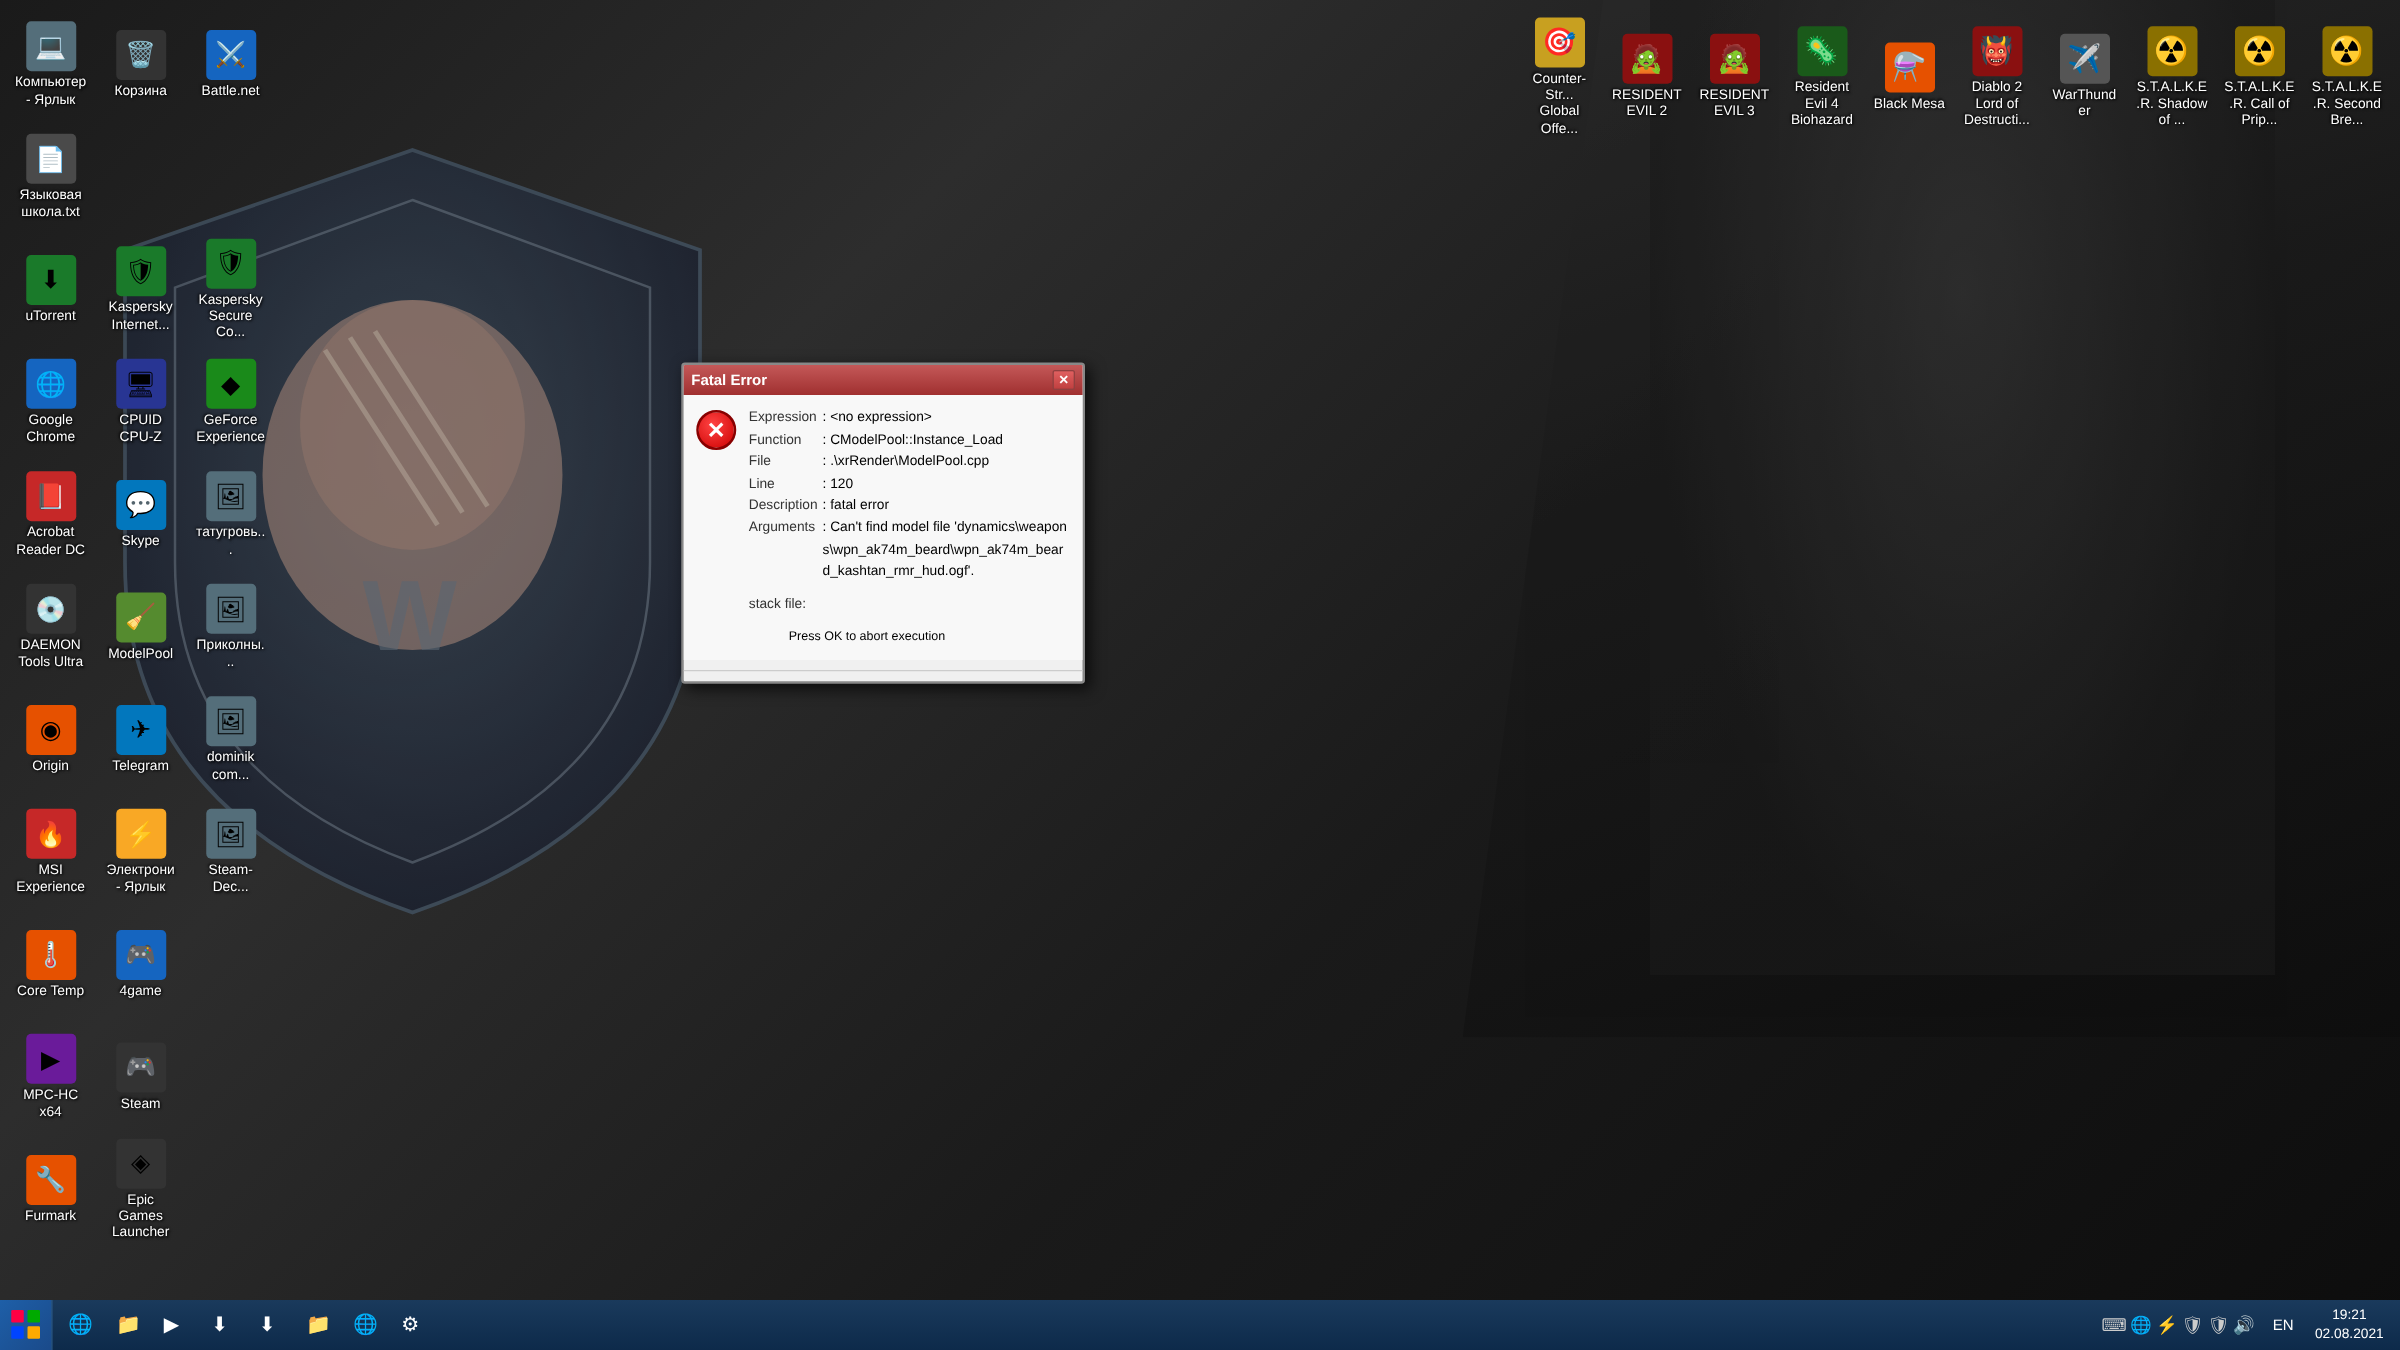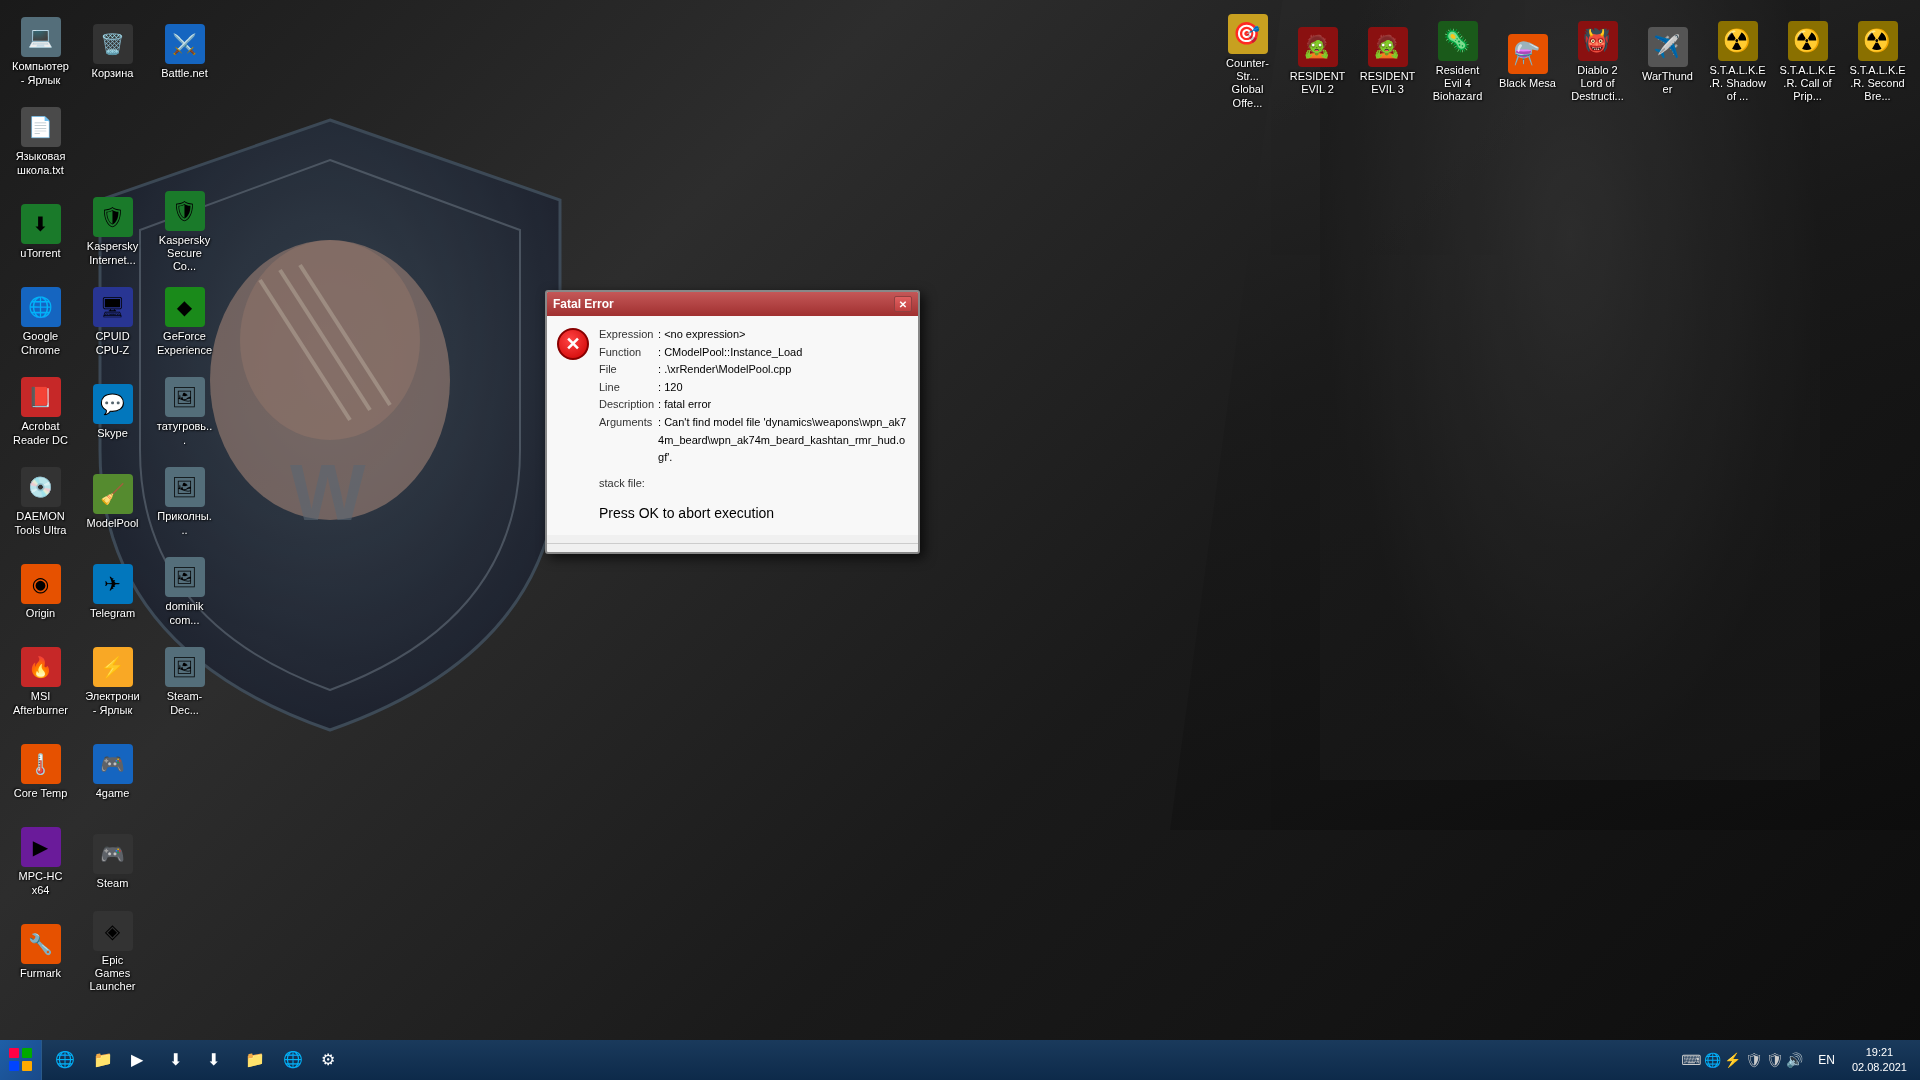--- a/index.html
+++ b/index.html
@@ -164,21 +164,21 @@
     .dialog-overlay {
       position: absolute;
       inset: 0;
       z-index: 50;
     }
 
     .fatal-dialog {
       position: absolute;
       top: 290px;
       left: 545px;
-      width: 375px;
+      width: 323px;
       background: #f0f0f0;
       border: 2px solid #888;
       border-radius: 3px;
       box-shadow: 4px 4px 12px rgba(0,0,0,0.7);
       z-index: 51;
     }
 
     .dialog-titlebar {
       background: linear-gradient(to bottom, #c45858, #a03030);
       padding: 4px 6px;
@@ -263,22 +263,23 @@
     }
 
     .stack-trace {
       margin-top: 8px;
       font-size: 11px;
       color: #333;
     }
 
     .press-ok-text {
       margin-top: 10px;
-      font-size: 14px;
+      font-size: 10px;
       color: #000;
+      margin-left: 32px;
     }
 
     .dialog-separator {
       height: 1px;
       background: #ccc;
       margin: 8px 0;
     }
 
     .dialog-footer {
       padding: 6px 10px 10px;
@@ -551,21 +552,21 @@
       <div class="icon-img ic-grey">
           <span style="font-size:20px;">🖼</span>
         </div>
       <span class="icon-label">dominik com...</span>
     </div>
 
     <div class="desktop-icon">
       <div class="icon-img ic-red">
           <span style="font-size:20px;">🔥</span>
         </div>
-      <span class="icon-label">MSI Afterburner</span>
+      <span class="icon-label">MSI Experience</span>
     </div>
     <div class="desktop-icon">
       <div class="icon-img ic-yellow">
           <span style="font-size:20px;">⚡</span>
         </div>
       <span class="icon-label">Электрони- Ярлык</span>
     </div>
     <div class="desktop-icon">
       <div class="icon-img ic-grey">
           <span style="font-size:20px;">🖼</span>

